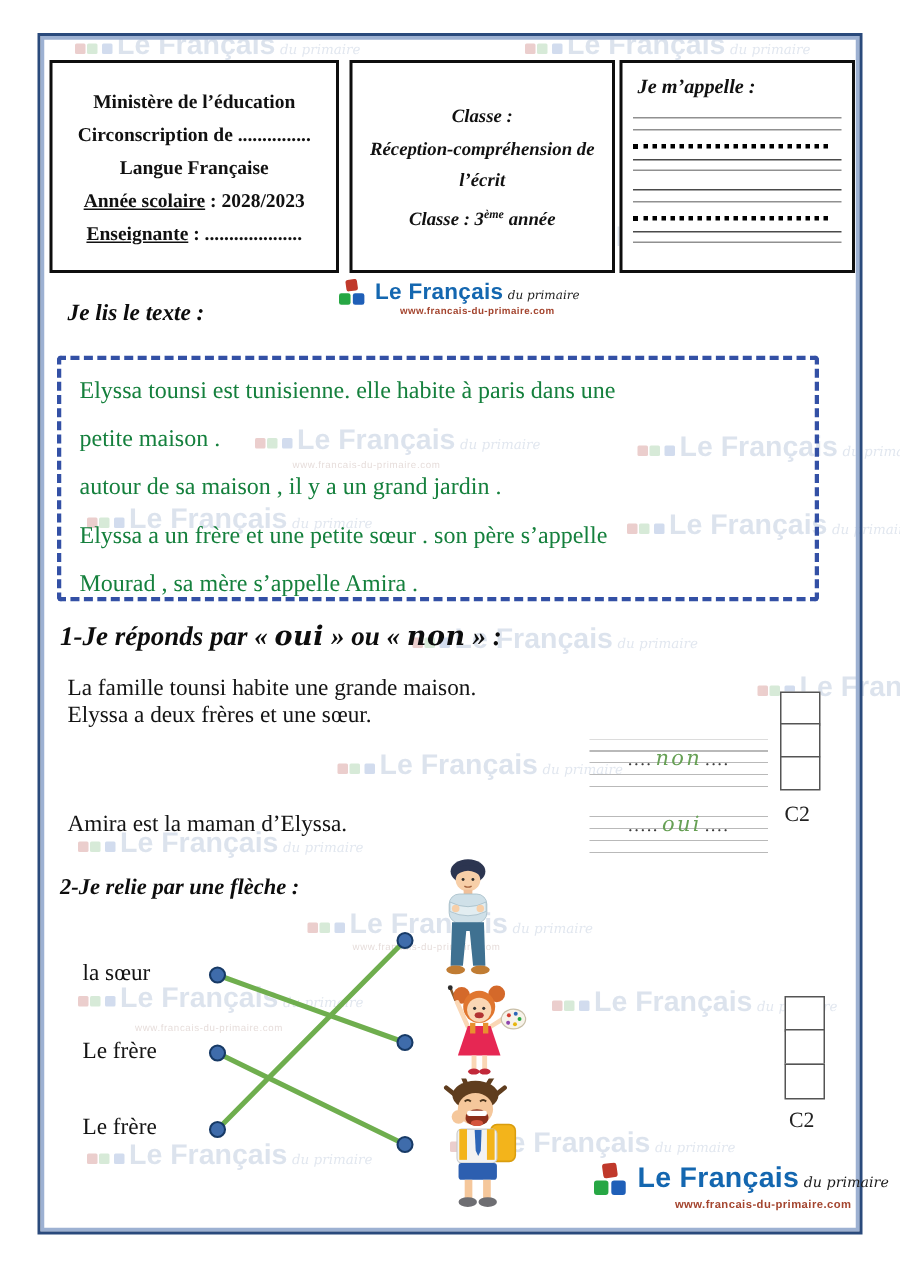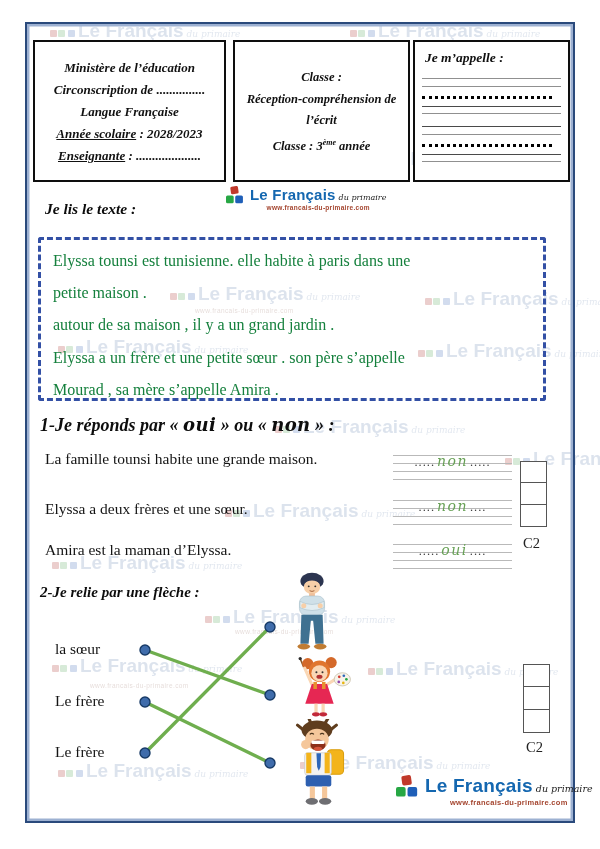--- a/index.html
+++ b/index.html
@@ -19,21 +19,21 @@
   .wmu { position:absolute; z-index:0; opacity:.35; font-family:"Liberation Sans", sans-serif;
          font-size:6.5px; color:#b79c95; letter-spacing:.4px; }
 
   
   .frame { position:absolute; left:25px; top:22px; width:550px; height:801px;
            border:2.5px solid #2a4a7c; box-shadow: inset 0 0 0 2.5px #9db1d2; z-index:1; }
 
   
   .hbox { position:absolute; border:2.5px solid #0e0e0e; background:#fff; z-index:2; }
   .hbox-school { left:33px; top:40px; width:193px; height:142px; padding-top:15px;
-                 text-align:center; font-weight:bold; font-style:italic; font-size:13px;
+                 text-align:center; font-weight:bold; font-size:13px;
                  line-height:22px; color:#111; }
   .hbox-exam { left:233px; top:40px; width:177px; height:142px; padding-top:25px;
                text-align:center; font-weight:bold; font-style:italic; font-size:12.5px;
                line-height:21.5px; color:#111; }
   .hbox-name { left:413px; top:40px; width:157px; height:142px; }
   .name-label { position:absolute; left:10px; top:8px; font-weight:bold; font-style:italic;
                 font-size:13.5px; color:#111; }
   .nline { position:absolute; left:7px; right:7px; height:0; border-top:1px solid #909090; }
   .nline.dk { border-top:1.4px solid #4a4a4a; }
   .nline.ndot { border-top:3.2px dotted #000; right:16px; }
@@ -253,26 +253,23 @@
     <div>Elyssa tounsi est tunisienne. elle habite à paris dans une</div>
     <div>petite maison .</div>
     <div>autour de sa maison , il y a un grand jardin .</div>
     <div>Elyssa a un frère et une petite sœur . son père s’appelle</div>
     <div>Mourad , sa mère s’appelle Amira .</div>
   </div>
 
   <div class="sec-title" style="left:40px;top:414px;font-size:18px"><span>1-Je réponds par « </span><span class="cw">oui</span><span> » ou « </span><span class="cw">non</span><span> » :</span></div>
 
   <div class="stmt" style="top:450px">La famille tounsi habite une grande maison.</div>
-  <div class="stmt" style="top:500px">Elyssa a deux frères et une sœur.</div>
+  <div class="stmt" style="top:468px">Elyssa a deux frères et une sœur.</div>
   <div class="stmt" style="top:541px">Amira est la maman d’Elyssa.</div>
 
-  <div class="ansblock" style="top:448px">
-    <div class="ansline"><span>.....</span><span class="answord">non</span><span>.....</span></div>
-  </div>
   <div class="ansblock" style="top:493px">
     <div class="ansline"><span>....</span><span class="answord">non</span><span>....</span></div>
   </div>
   <div class="ansblock" style="top:537px">
     <div class="ansline"><span>.....</span><span class="answord">oui</span><span>....</span></div>
   </div>
 
   <div class="cstack" style="left:520px;top:461px">
     <div class="csq"></div>
     <div class="csq"></div>

